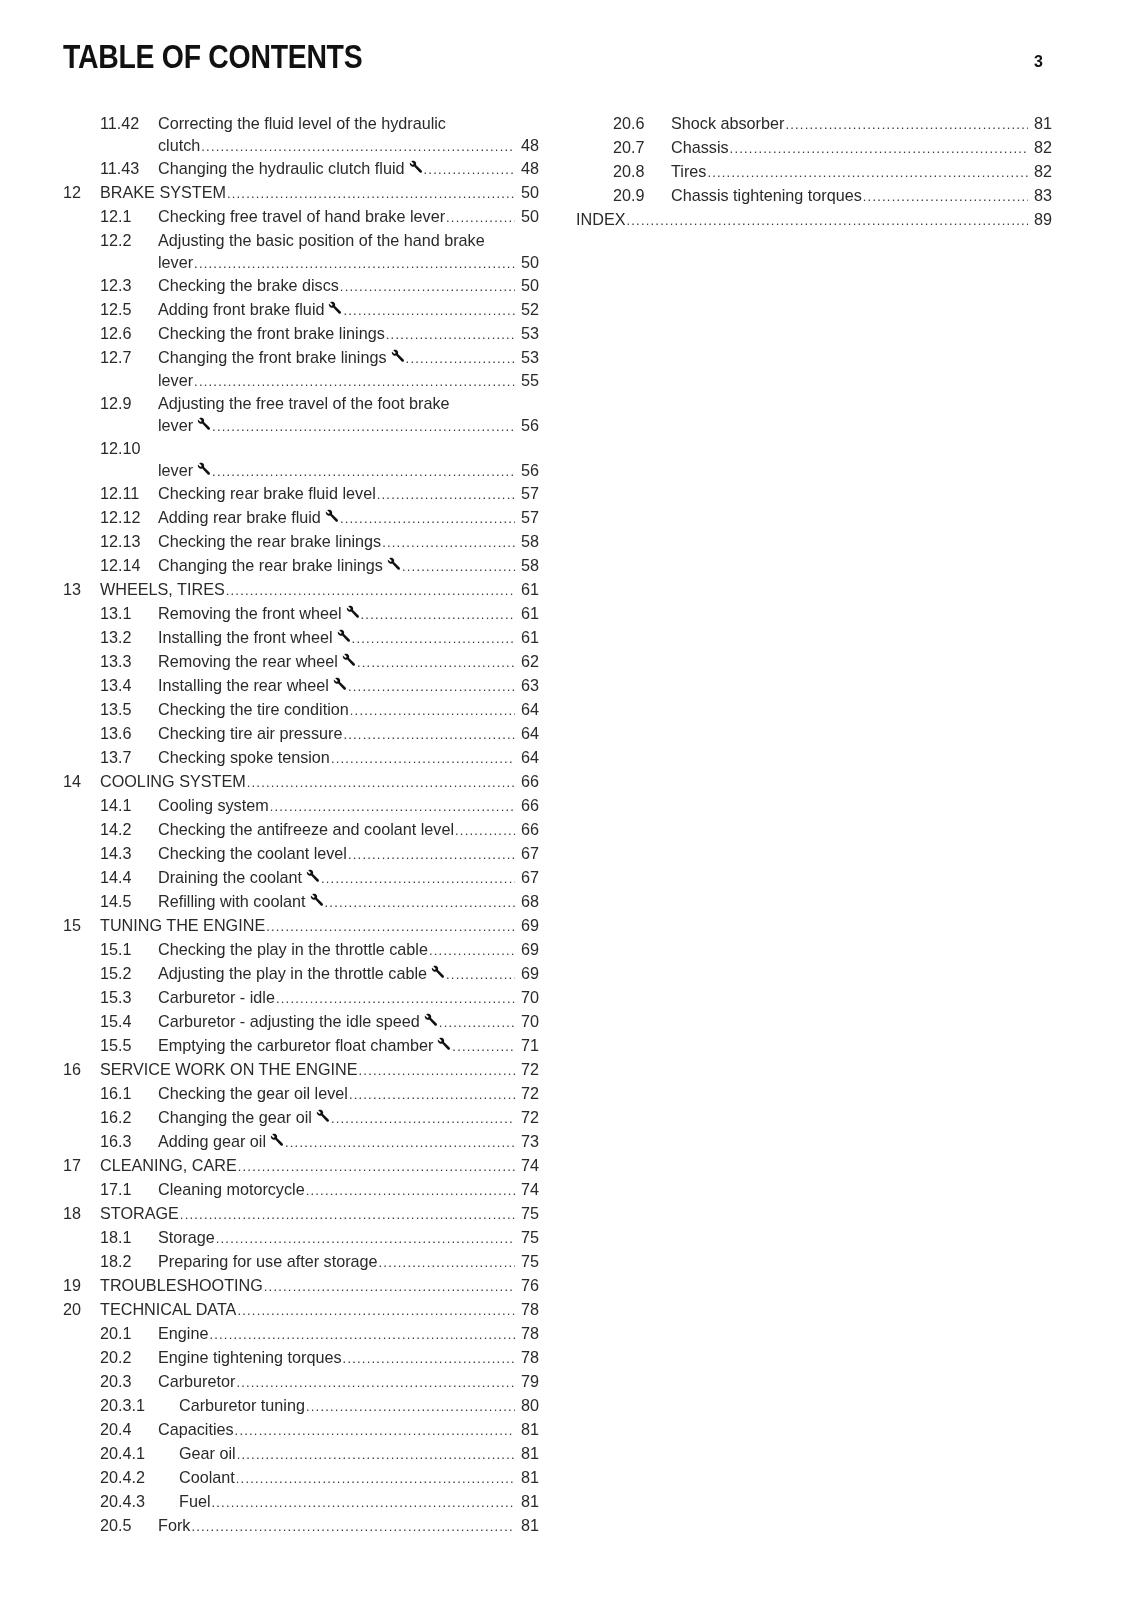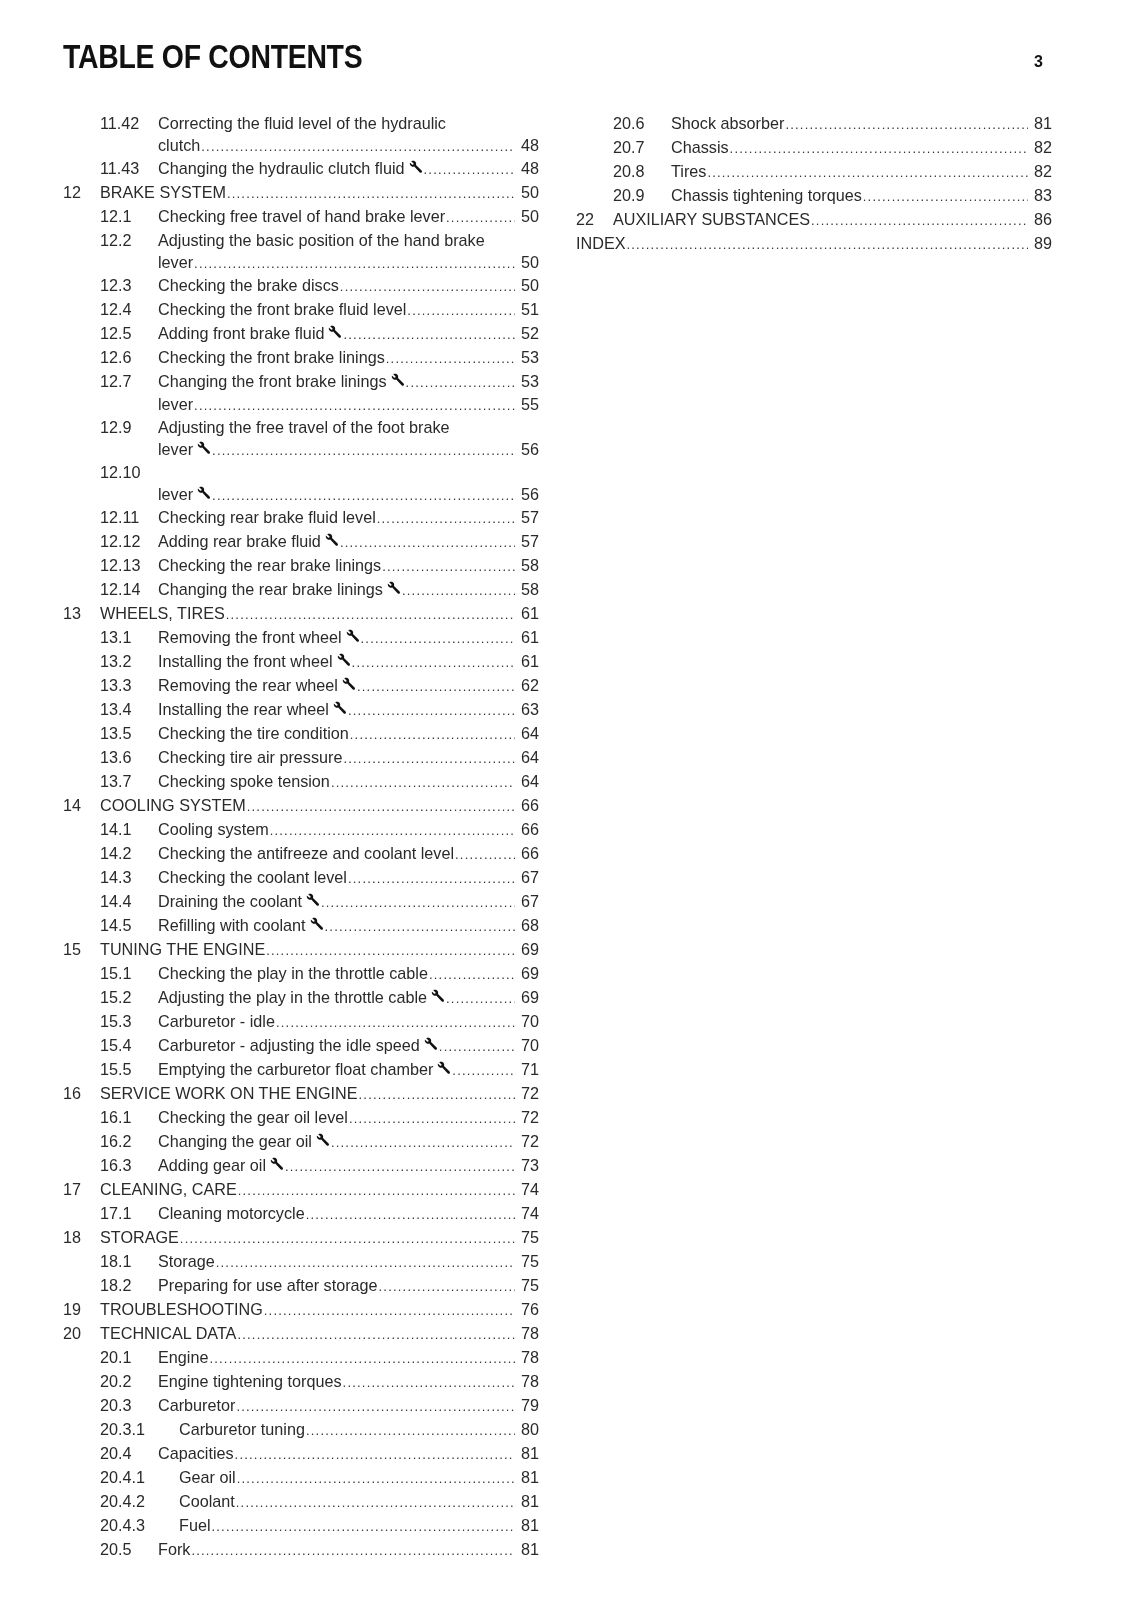--- a/index.html
+++ b/index.html
@@ -102,28 +102,20 @@
     <div class="entry section">
       <div class="row">
         <span class="num">12.3</span>
         <span class="text">Checking the brake discs</span>
         <span class="dots"></span>
         <span class="page">50</span>
       </div>
     </div>
     <div class="entry section">
       <div class="row">
-        <span class="num">12.4</span>
-        <span class="text">Checking the front brake fluid level</span>
-        <span class="dots"></span>
-        <span class="page">51</span>
-      </div>
-    </div>
-    <div class="entry section">
-      <div class="row">
         <span class="num">12.5</span>
         <span class="text">Adding front brake fluid</span>
         <span class="wrench">
     <svg width="14" height="14" viewBox="0 0 14 14">
       <path d="M2.2 1.2 L4.6 3.4 L4.4 4.6 L3.2 4.8 L0.9 2.6 C0.5 4.2 1.2 5.9 2.8 6.6 C3.6 6.9 4.5 6.9 5.2 6.6 L10.8 12.4 C11.3 12.9 12.1 12.9 12.6 12.4 C13.1 11.9 13.1 11.1 12.6 10.6 L7.0 4.9 C7.3 4.1 7.3 3.2 6.9 2.4 C6.2 0.9 4.3 0.2 2.2 1.2 Z" fill="#111"></path>
     </svg>
   </span>
         <span class="dots"></span>
         <span class="page">52</span>
       </div>
@@ -634,28 +626,20 @@
       </div>
     </div>
     <div class="entry section">
       <div class="row">
         <span class="num">20.9</span>
         <span class="text">Chassis tightening torques</span>
         <span class="dots"></span>
         <span class="page">83</span>
       </div>
     </div>
-    <div class="entry chapter">
-      <div class="row">
-        <span class="num">22</span>
-        <span class="text">AUXILIARY SUBSTANCES</span>
-        <span class="dots"></span>
-        <span class="page">86</span>
-      </div>
-    </div>
     <div class="entry index">
       <div class="row">
         <span class="num"></span>
         <span class="text">INDEX</span>
         <span class="dots"></span>
         <span class="page">89</span>
       </div>
     </div>
   </div>
 

